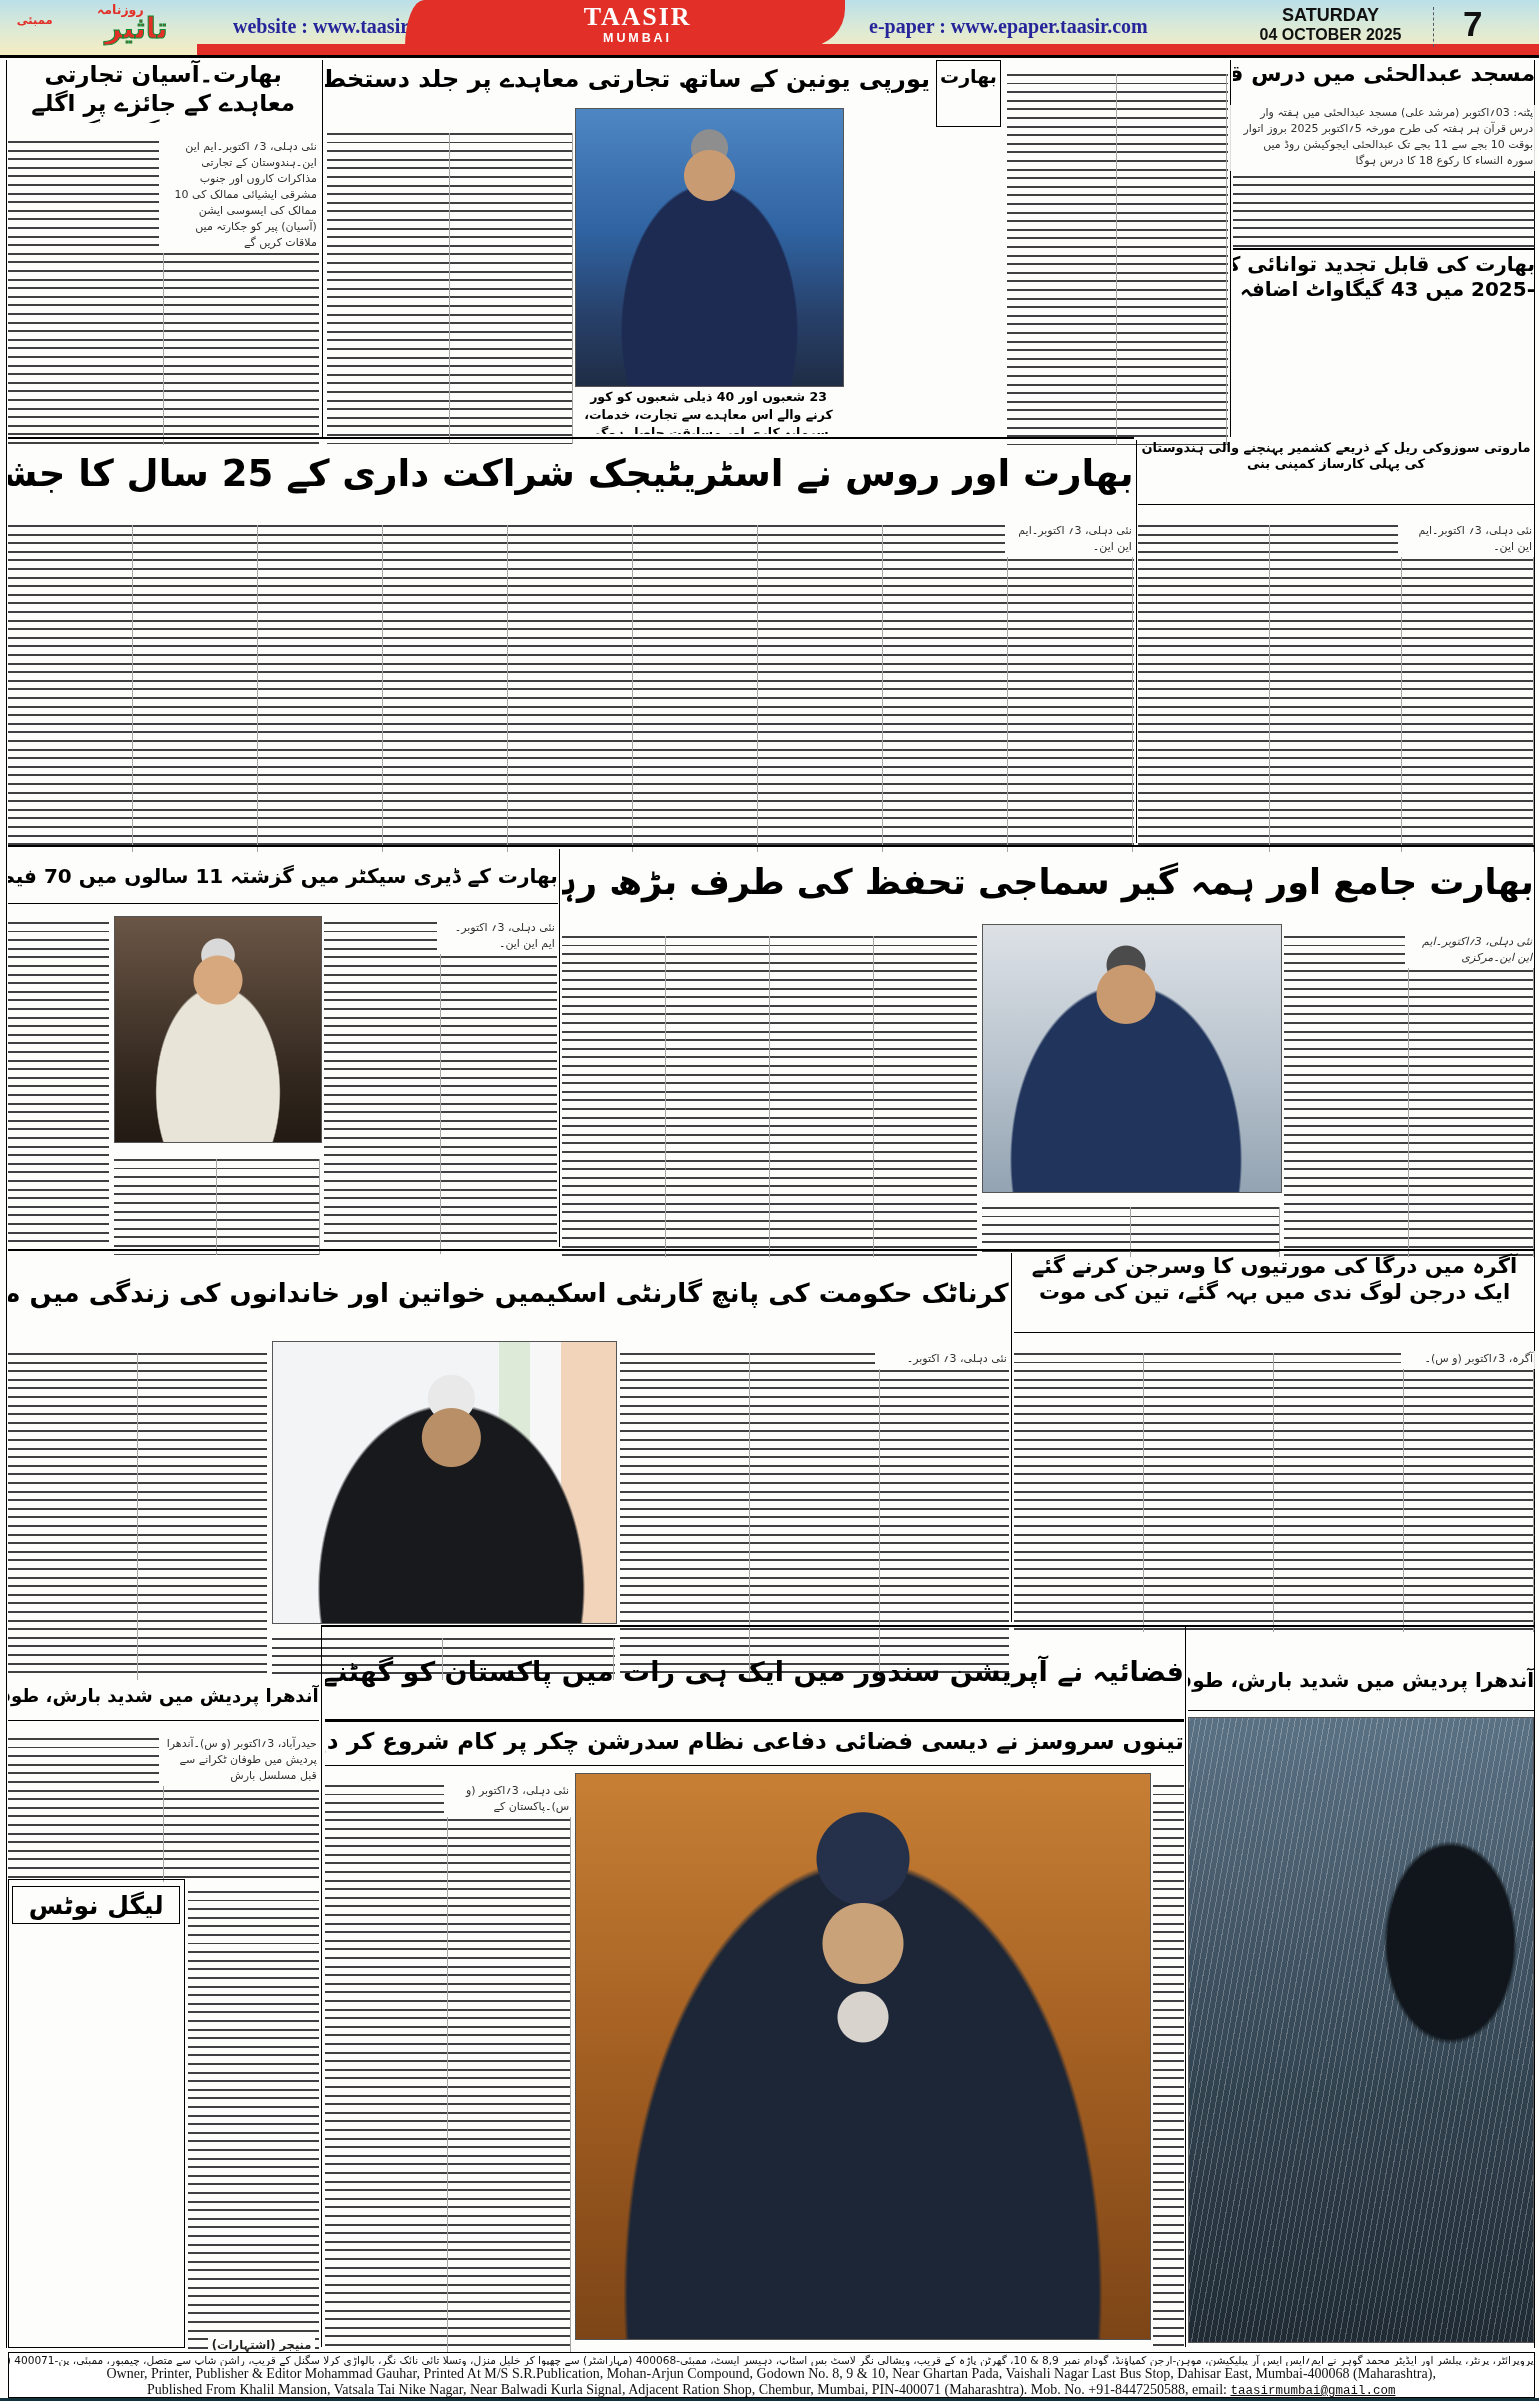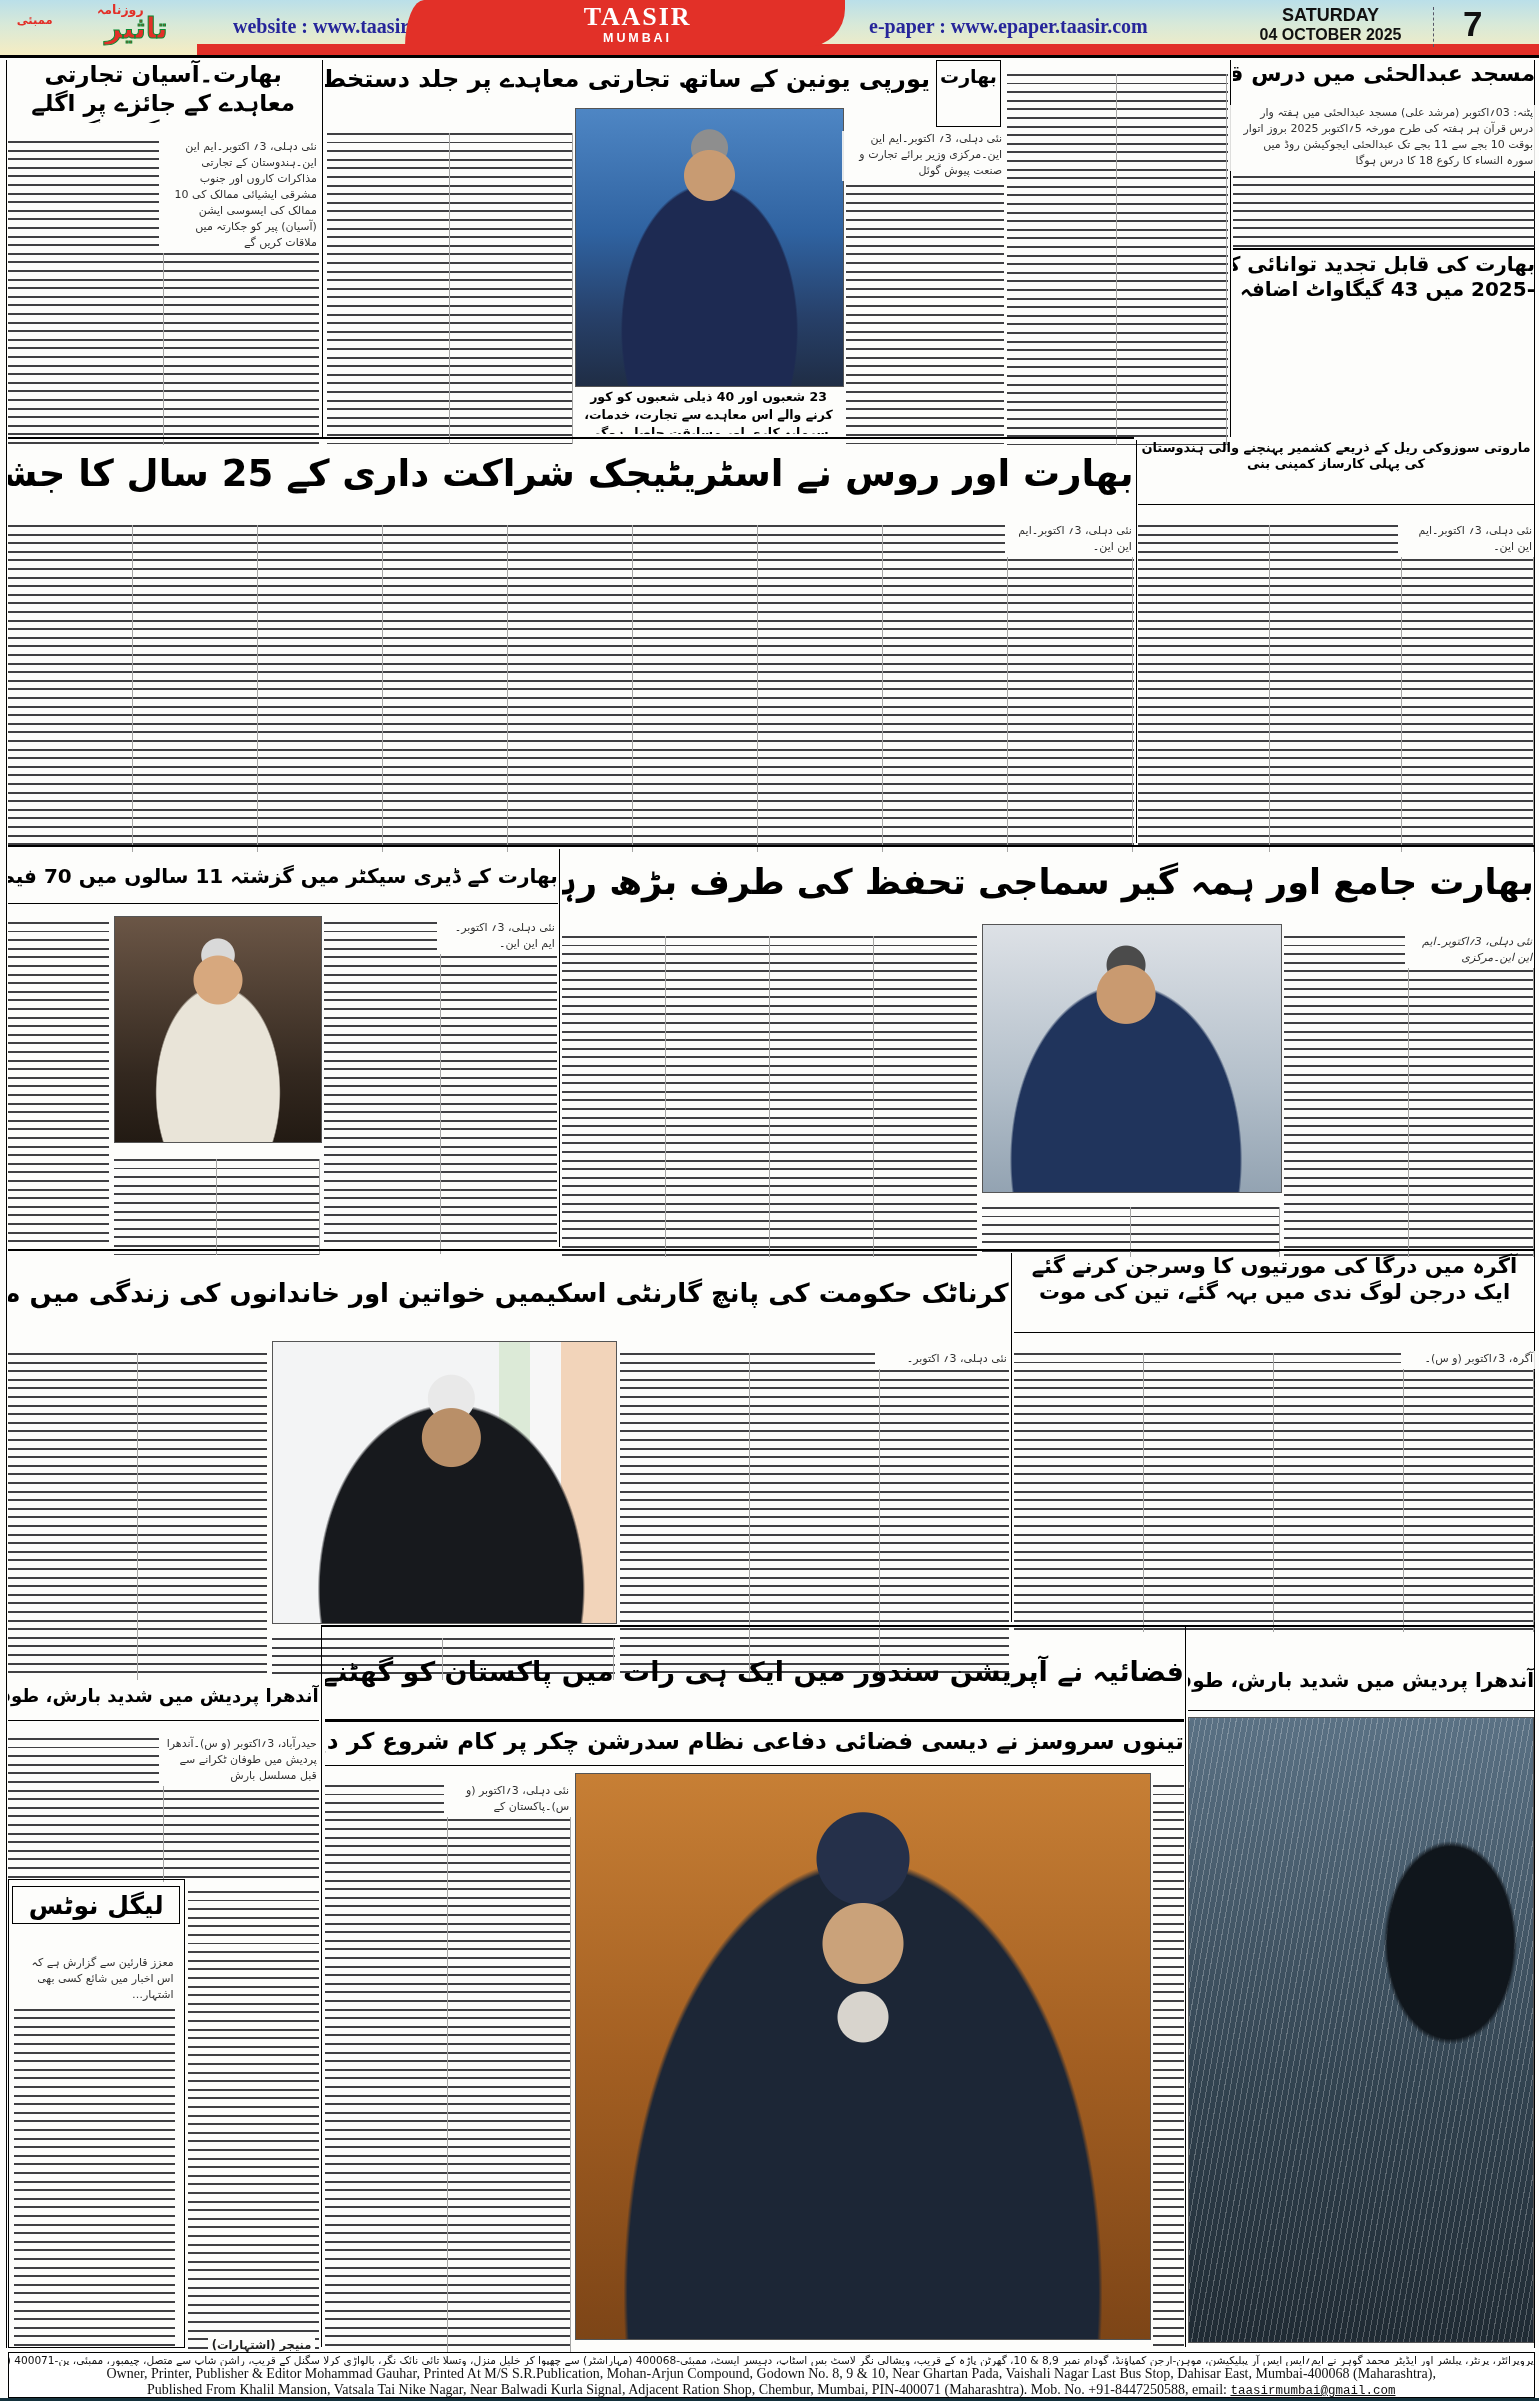--- a/index.html
+++ b/index.html
@@ -136,23 +136,20 @@
     </div>
   </section>
   <div class="abs vr" style="left:322px;top:60px;height:377px;"></div>
 
   <section class="abs" style="left:325px;top:60px;width:903px;height:377px;">
     <div class="hl" style="position:absolute;left:0;top:3.8px;width:605px;font-size:24px;white-space:nowrap;">یورپی یونین کے ساتھ تجارتی معاہدے پر جلد دستخط کی امید: پیوش گوئل</div>
     <div class="leadbox" style="left:611px;top:0px;width:63px;height:61px;">بھارت</div>
     <div class="cols" style="left:1.9px;top:61px;width:246px;height:311px;--cw:123px;"></div>
     <div class="ph ph-goyal" style="left:250px;top:48px;width:267px;height:277px;"></div>
     <div class="caption" style="left:250px;top:328px;width:267px;height:46px;">23 شعبوں اور 40 ذیلی شعبوں کو کور کرنے والے اس معاہدے سے تجارت، خدمات، سرمایہ کاری اور مسابقت حاصل ہوگی</div>
-    <div class="cols nolines" style="left:521px;top:61px;width:158px;height:311px;--cw:158px;">
-      <span class="dateline" style="width:154px;">نئی دہلی، 3؍ اکتوبر۔ایم این این۔مرکزی وزیر برائے تجارت و صنعت پیوش گوئل</span>
-    </div>
     <div class="cols" style="left:682px;top:1.9px;width:221px;height:371px;--cw:110px;"></div>
   </section>
   <div class="abs vr" style="left:1230px;top:60px;height:377px;"></div>
 
   <section class="abs" style="left:1233px;top:60px;width:302px;height:186px;">
     <div class="hl hl-heavy" style="font-size:22px;white-space:nowrap;">مسجد عبدالحئی میں درس قرآن کل</div>
     <div class="cols nolines" style="left:0;top:35px;width:302px;height:146px;--cw:151px;">
       <span class="dateline" style="width:298px;max-height:134px;overflow:hidden;">پٹنہ: 03؍اکتوبر (مرشد علی) مسجد عبدالحئی میں ہفتہ وار درس قرآن ہر ہفتہ کی طرح مورخہ 5؍اکتوبر 2025 بروز اتوار بوقت 10 بجے سے 11 بجے تک عبدالحئی ایجوکیشن روڈ میں سورہ النساء کا رکوع 18 کا درس ہوگا</span>
     </div>
   </section>
@@ -227,23 +224,20 @@
 
   <section class="abs" style="left:7.7px;top:1672px;width:311px;height:204px;">
     <div class="hl" style="font-size:18px;white-space:nowrap;height:48px;line-height:48px;border-bottom:1px solid #000;">آندھرا پردیش میں شدید بارش، طوفان کا خطرہ</div>
     <div class="cols" style="left:0;top:54px;width:311px;height:144px;--cw:156px;">
       <span class="dateline" style="width:152px;">حیدرآباد، 3؍اکتوبر (و س)۔آندھرا پردیش میں طوفان ٹکرانے سے قبل مسلسل بارش</span>
     </div>
   </section>
 
   <section class="legal-box" style="left:7.7px;top:1879px;width:175px;height:467px;">
     <div class="legal-title">لیگل نوٹس</div>
-    <div class="cols nolines" style="left:5.8px;top:65px;width:161px;height:392px;--cw:161px;">
-      <span class="dateline" style="width:158px;">معزز قارئین سے گزارش ہے کہ اس اخبار میں شائع کسی بھی اشتہار…</span>
-    </div>
   </section>
   <div class="cols nolines abs" style="left:188px;top:1879px;width:131px;height:467px;--cw:131px;">
     <span class="sig" style="right:3.8px;bottom:3.8px;">منیجر (اشتہارات)</span>
   </div>
   <div class="abs vr" style="left:321px;top:1625px;height:722px;"></div>
 
   <section class="abs" style="left:325px;top:1629px;width:859px;height:719px;">
     <div class="hl" style="font-size:27px;height:86px;line-height:86px;white-space:nowrap;">فضائیہ نے آپریشن سندور میں ایک ہی رات میں پاکستان کو گھٹنے ٹیکنے پر مجبور کر دیا: ایئر چیف</div>
     <div class="hr" style="position:absolute;left:0;top:90px;width:859px;height:2.9px;"></div>
     <div class="hl hl-heavy" style="position:absolute;left:0;top:98px;width:859px;font-size:23px;white-space:nowrap;">تینوں سروسز نے دیسی فضائی دفاعی نظام سدرشن چکر پر کام شروع کر دیا ہے</div>

